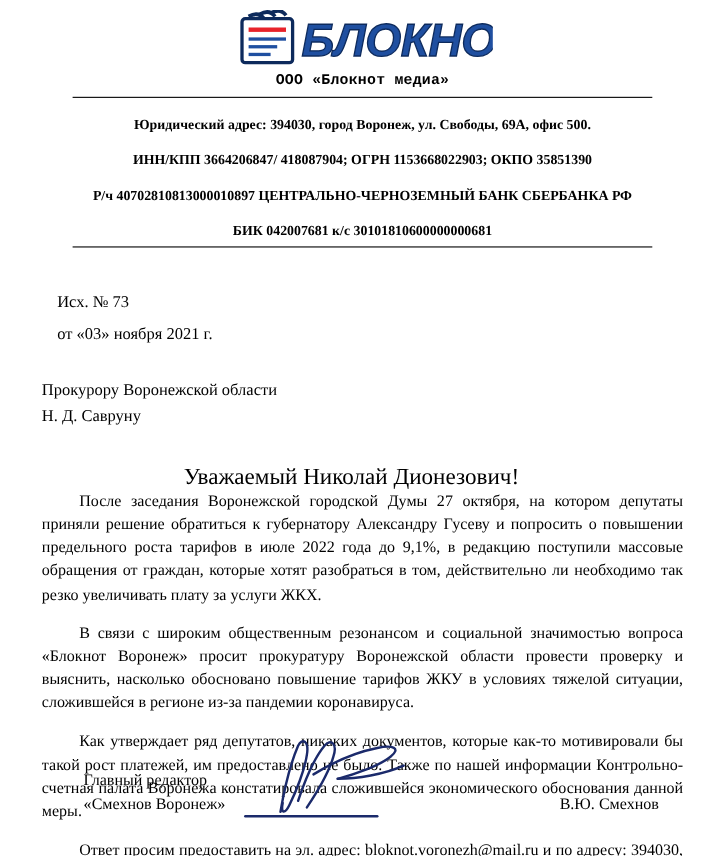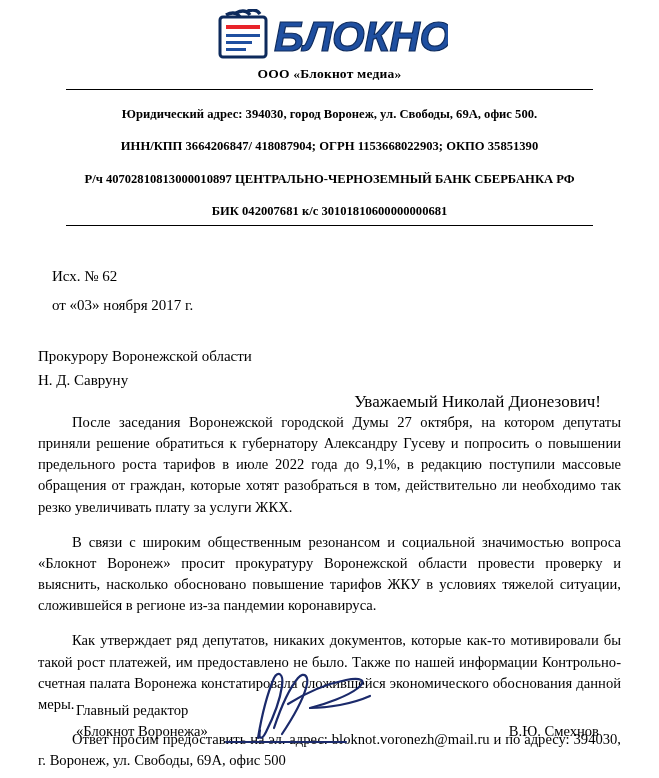--- a/index.html
+++ b/index.html
@@ -31,21 +31,21 @@
   .logo-wrap {
     display: flex;
     justify-content: center;
     align-items: center;
     height: 56px;
   }
   .logo-svg {
     display: block;
   }
   .company-line {
-    font-family: Liberation Serif, serif;
+    font-family: Liberation Mono, monospace;
     font-size: 13.5px;
     font-weight: bold;
     margin-top: 2px;
     letter-spacing: 0.2px;
     text-align: center;
   }
 
   .rule {
     border: none;
     border-top: 1.6px solid #000;
@@ -80,22 +80,23 @@
   .addressee {
     margin-top: 26px;
     margin-right: 18px;
     text-align: left;
     font-size: 15px;
     line-height: 1.55;
   }
 
   
   .salutation {
-    text-align: right;
-    font-size: 17px;
+    margin-top: 30px;
+    text-align: center;
+    font-size: 21px;
     font-weight: normal;
     padding-right: 20px;
   }
 
   
   .body-text {
     font-size: 14.6px;
     line-height: 1.45;
     text-align: justify;
   }
@@ -172,42 +173,42 @@
       <div>Юридический адрес: 394030, город  Воронеж, ул. Свободы, 69А, офис 500.</div>
       <div>ИНН/КПП  3664206847/ 418087904; ОГРН 1153668022903; ОКПО 35851390</div>
       <div>Р/ч 40702810813000010897 ЦЕНТРАЛЬНО-ЧЕРНОЗЕМНЫЙ БАНК СБЕРБАНКА РФ</div>
       <div>БИК 042007681  к/с 30101810600000000681</div>
     </div>
 
     <hr class="rule2">
   </div>
 
   <div class="refblock">
-    <div>Исх. № 62</div>
-    <div>от «03» ноября 2017 г.</div>
+    <div>Исх. № 73</div>
+    <div>от «03» ноября 2021 г.</div>
   </div>
 
   <div class="addressee">
     <div>Прокурору Воронежской области</div>
     <div>Н. Д. Савруну</div>
   </div>
 
   <div class="salutation">Уважаемый Николай Дионезович!</div>
 
   <div class="body-text">
     <p>После заседания Воронежской городской Думы 27 октября, на котором депутаты приняли решение обратиться к губернатору Александру Гусеву и попросить о повышении предельного роста тарифов в июле 2022 года до 9,1%, в редакцию поступили массовые обращения от граждан, которые хотят разобраться в том, действительно ли необходимо так резко увеличивать плату за услуги ЖКХ.</p>
     <p>В связи с широким общественным резонансом и социальной значимостью вопроса «Блокнот Воронеж» просит прокуратуру Воронежской области провести проверку и выяснить, насколько обосновано повышение тарифов ЖКУ в условиях тяжелой ситуации, сложившейся в регионе из-за пандемии коронавируса.</p>
     <p>Как утверждает ряд депутатов, никаких документов, которые как-то мотивировали бы такой рост платежей, им предоставлено не было. Также по нашей информации Контрольно-счетная палата Воронежа констатировала сложившейся экономического обоснования данной меры.</p>
     <p>Ответ просим предоставить на эл. адрес: bloknot.voronezh@mail.ru и по адресу: 394030, г. Воронеж, ул. Свободы, 69А, офис 500</p>
   </div>
 
   <div class="signature-row">
     <div class="sig-left">
       <div>Главный редактор</div>
-      <div>«Блокнот Воронежа»</div>
+      <div>«Смехнов Воронеж»</div>
     </div>
 
     <div class="sig-mid">
       <svg class="sig-svg" width="190" height="78" viewBox="0 0 190 78">
         <g fill="none" stroke="#1b2a6b" stroke-width="2.2" stroke-linecap="round" stroke-linejoin="round">
           <path d="M40 70 C 44 46, 50 24, 56 10 C 60 2, 66 6, 64 18 C 62 32, 54 52, 48 64 C 44 72, 40 72, 42 62"></path>
           <path d="M56 60 C 62 42, 70 22, 80 10 C 86 3, 92 8, 88 20 C 84 34, 72 54, 64 66"></path>
           <path d="M70 36 C 86 26, 108 16, 128 12 C 142 9, 150 12, 140 20 C 130 28, 108 36, 92 40"></path>
           <path d="M92 40 C 110 40, 134 36, 152 28"></path>
           <path d="M8 74 L 128 74"></path>

